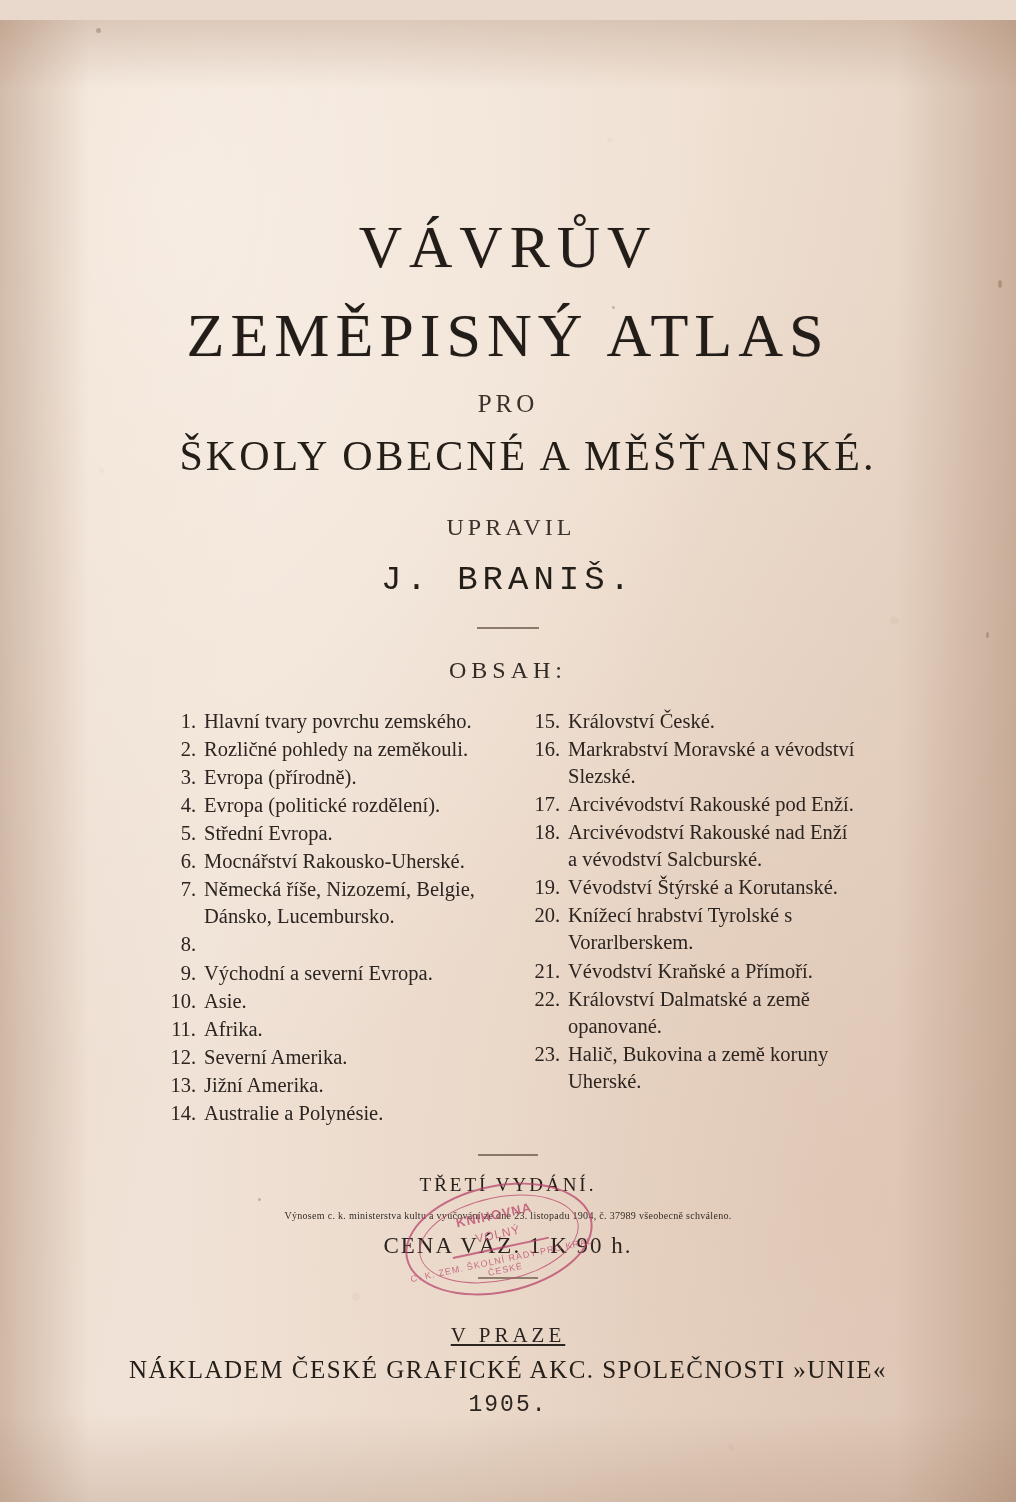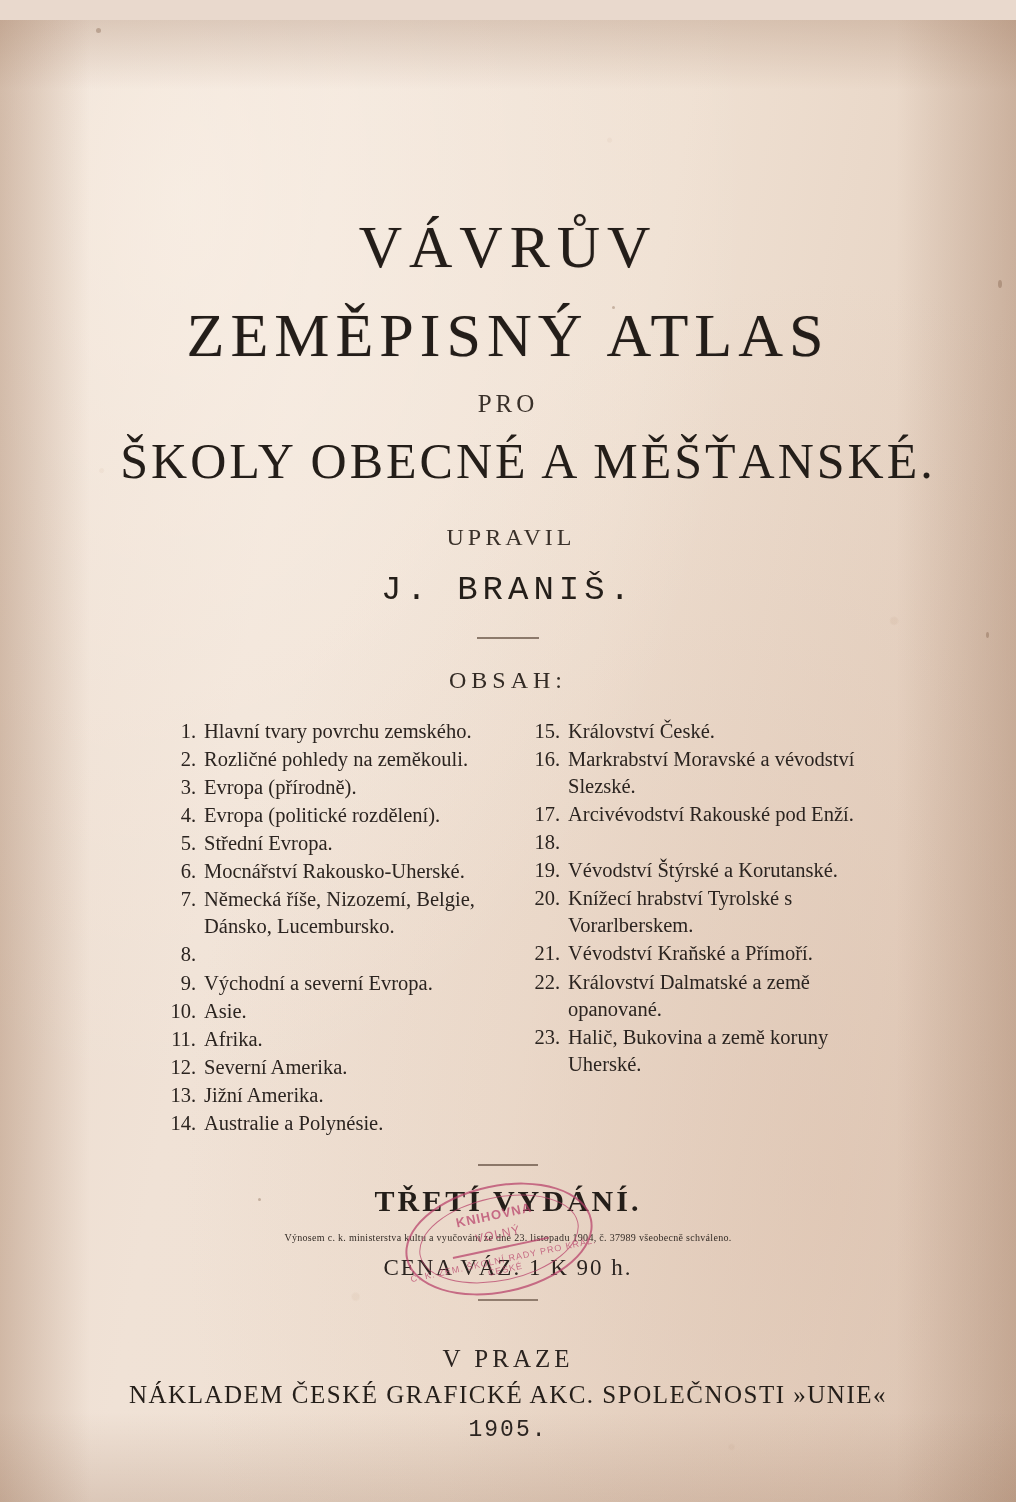--- a/index.html
+++ b/index.html
@@ -89,21 +89,21 @@
     text-shadow: 0 0 1px rgba(60,45,35,0.30);
   }
   .pro {
     margin-top: 22px;
     font-size: 25px;
     letter-spacing: 4px;
     color: #3a312a;
   }
   .for-schools {
     margin-top: 14px;
-    font-size: 50px;
+    font-size: 42px;
     letter-spacing: 3px;
     color: #241e19;
     padding-left: 40px;
   }
   .upravil {
     margin-top: 34px;
     font-size: 24px;
     letter-spacing: 4px;
     color: #3a312a;
     padding-left: 6px;
@@ -160,23 +160,23 @@
 
   .rule-short2 {
     width: 60px;
     height: 2px;
     background: #6b5748;
     margin: 26px auto 0 auto;
     opacity: .75;
   }
   .edition {
     margin-top: 18px;
-    font-size: 30px;
+    font-size: 19px;
     letter-spacing: 3px;
-    font-weight: bold;
+    font-weight: normal;
     color: #241e19;
   }
   .decree {
     margin-top: 14px;
     font-size: 10px;
     letter-spacing: .3px;
     color: #342c26;
   }
   .price {
     margin-top: 12px;
@@ -186,23 +186,24 @@
   }
   .rule-short3 {
     width: 60px;
     height: 2px;
     background: #6b5748;
     margin: 18px auto 0 auto;
     opacity: .7;
   }
   .place {
     margin-top: 44px;
-    font-size: 25px;
+    font-size: 21px;
     letter-spacing: 4px;
     color: #2b2420;
+    text-decoration: underline;
   }
   .publisher {
     margin-top: 8px;
     font-size: 25px;
     letter-spacing: 1.5px;
     color: #241e19;
   }
   .year {
     margin-top: 8px;
     font-size: 23px;
@@ -346,20 +347,21 @@
         <div class="toc-item">
           <span class="toc-num">16.</span>
           <span class="toc-text">Markrabství Moravské a vévodství Slezské.</span>
         </div>
         <div class="toc-item">
           <span class="toc-num">17.</span>
           <span class="toc-text">Arcivévodství Rakouské pod Enží.</span>
         </div>
         <div class="toc-item">
           <span class="toc-num">18.</span>
+          <span class="toc-text">Arcivévodství Rakouské nad Enží a vévodství Salcburské.</span>
         </div>
         <div class="toc-item">
           <span class="toc-num">19.</span>
           <span class="toc-text">Vévodství Štýrské a Korutanské.</span>
         </div>
         <div class="toc-item">
           <span class="toc-num">20.</span>
           <span class="toc-text">Knížecí hrabství Tyrolské s Vorarlberskem.</span>
         </div>
         <div class="toc-item">

